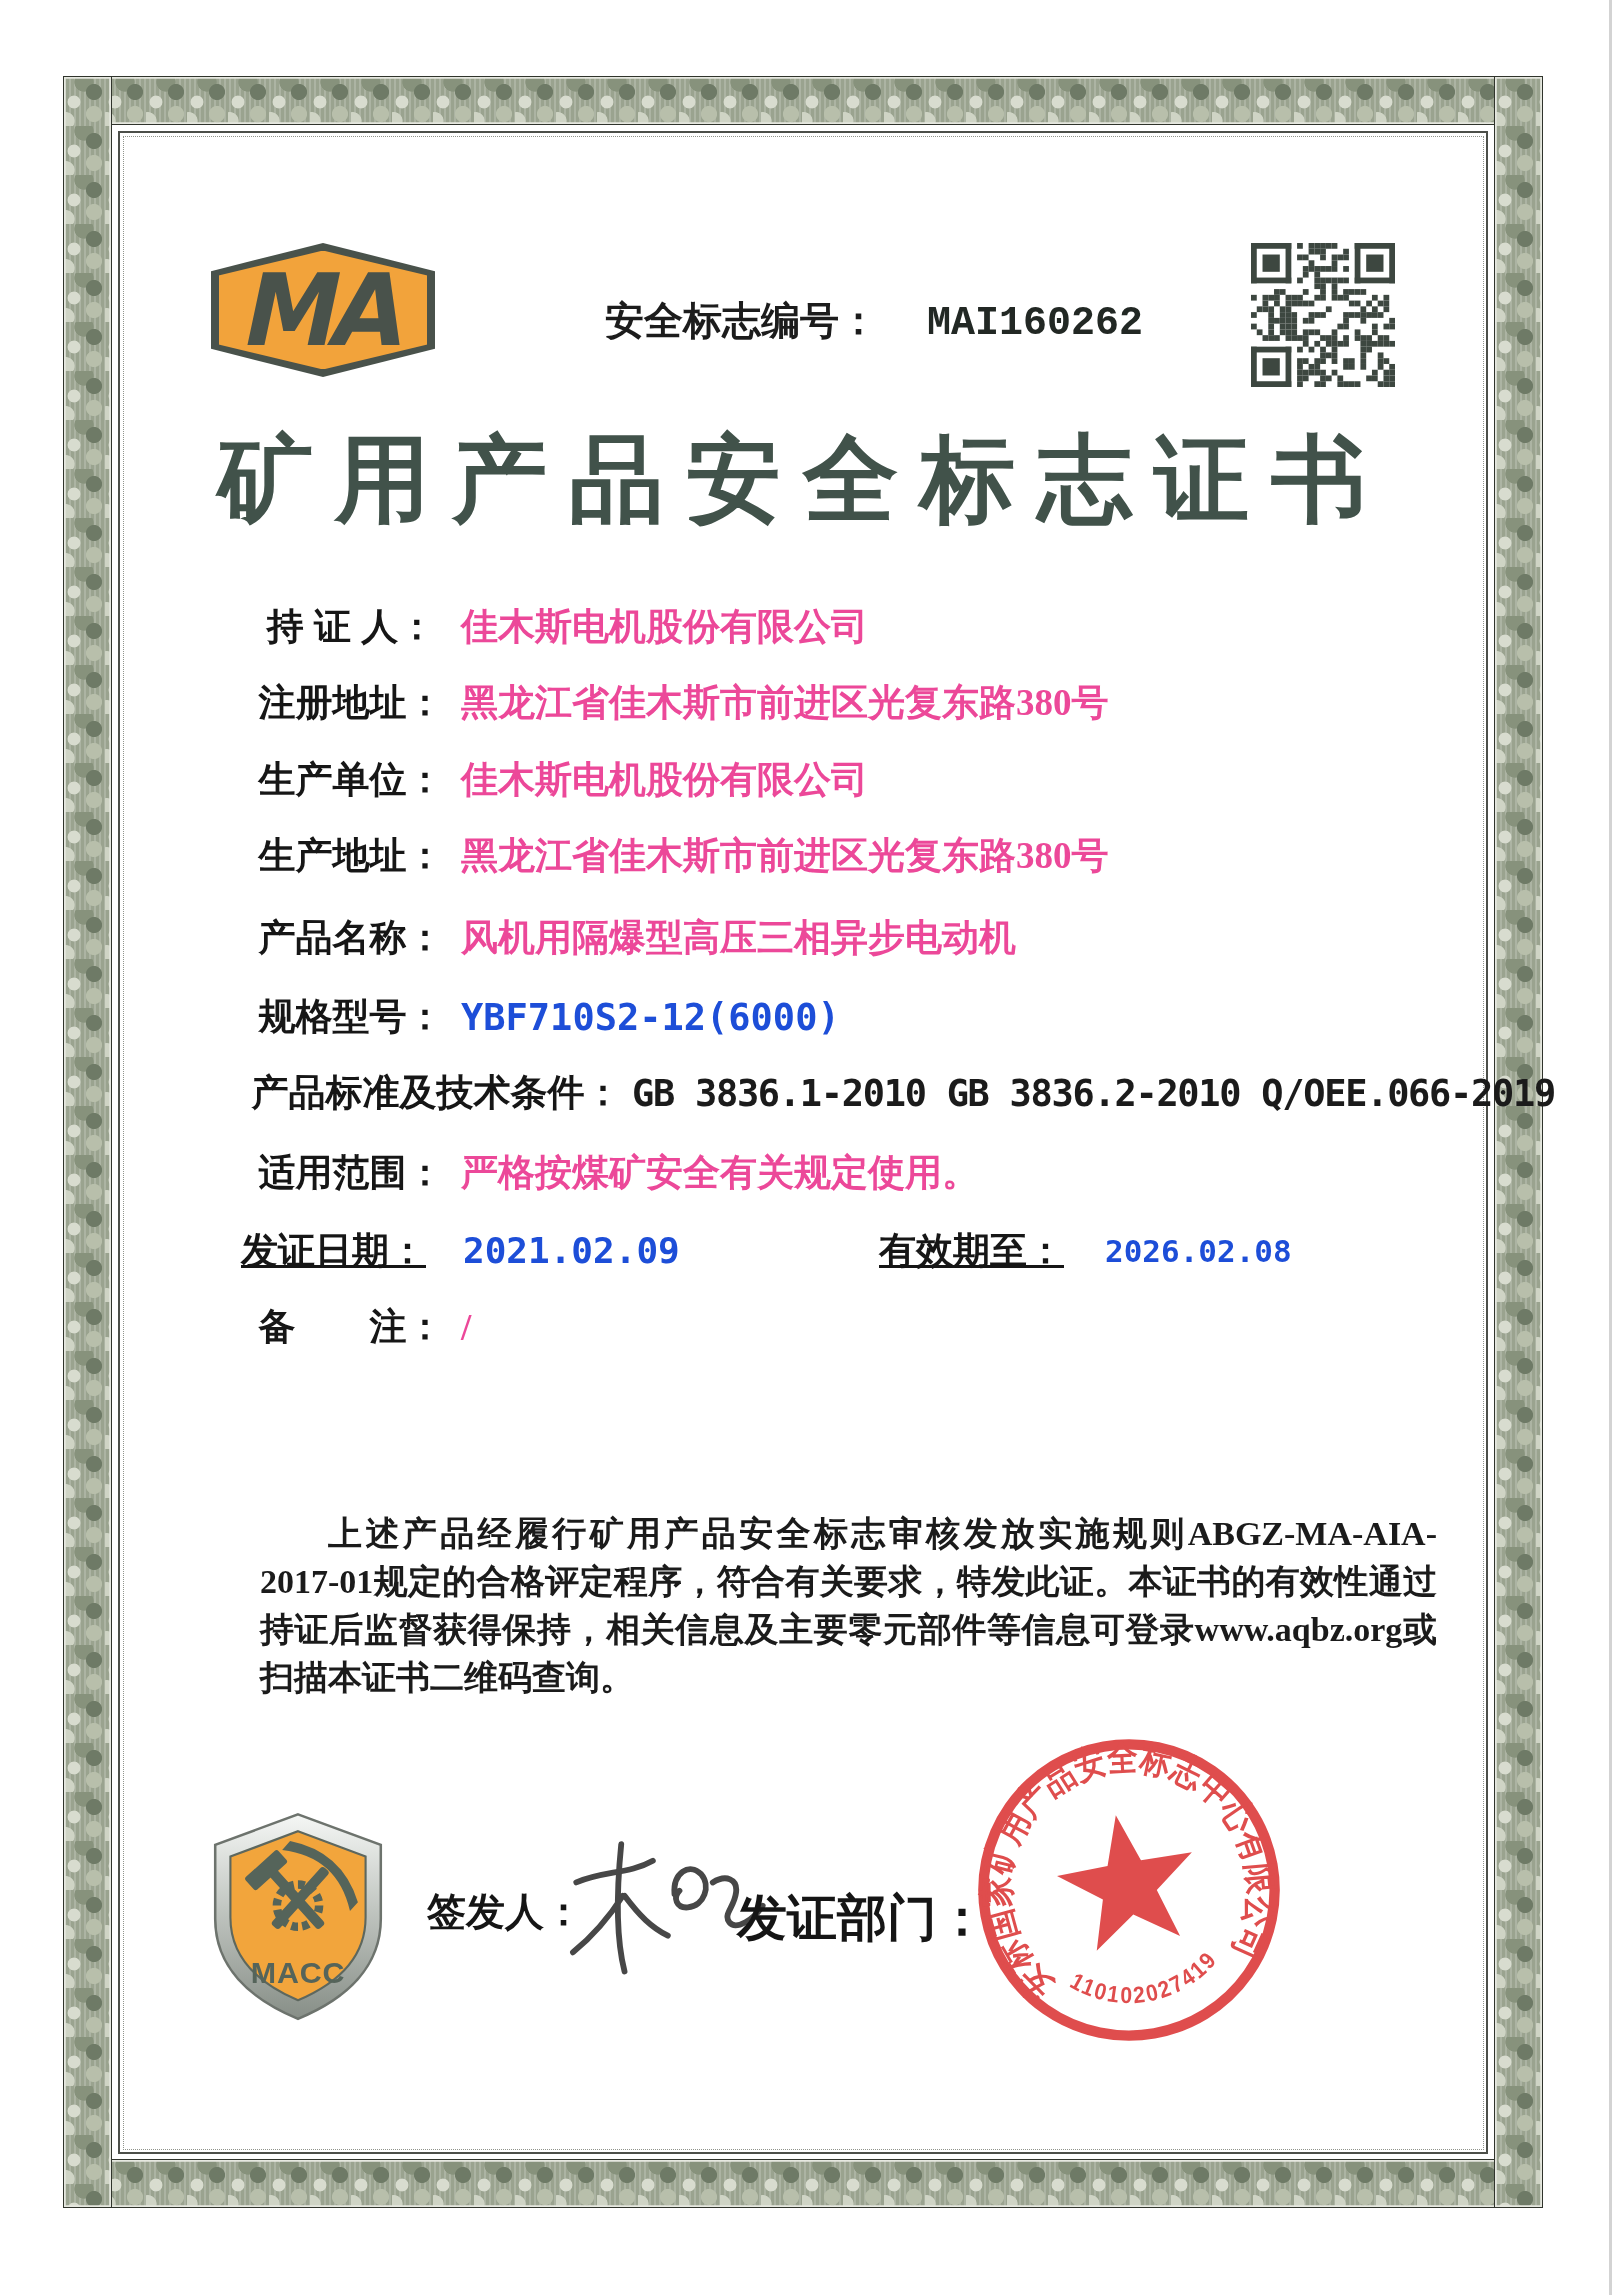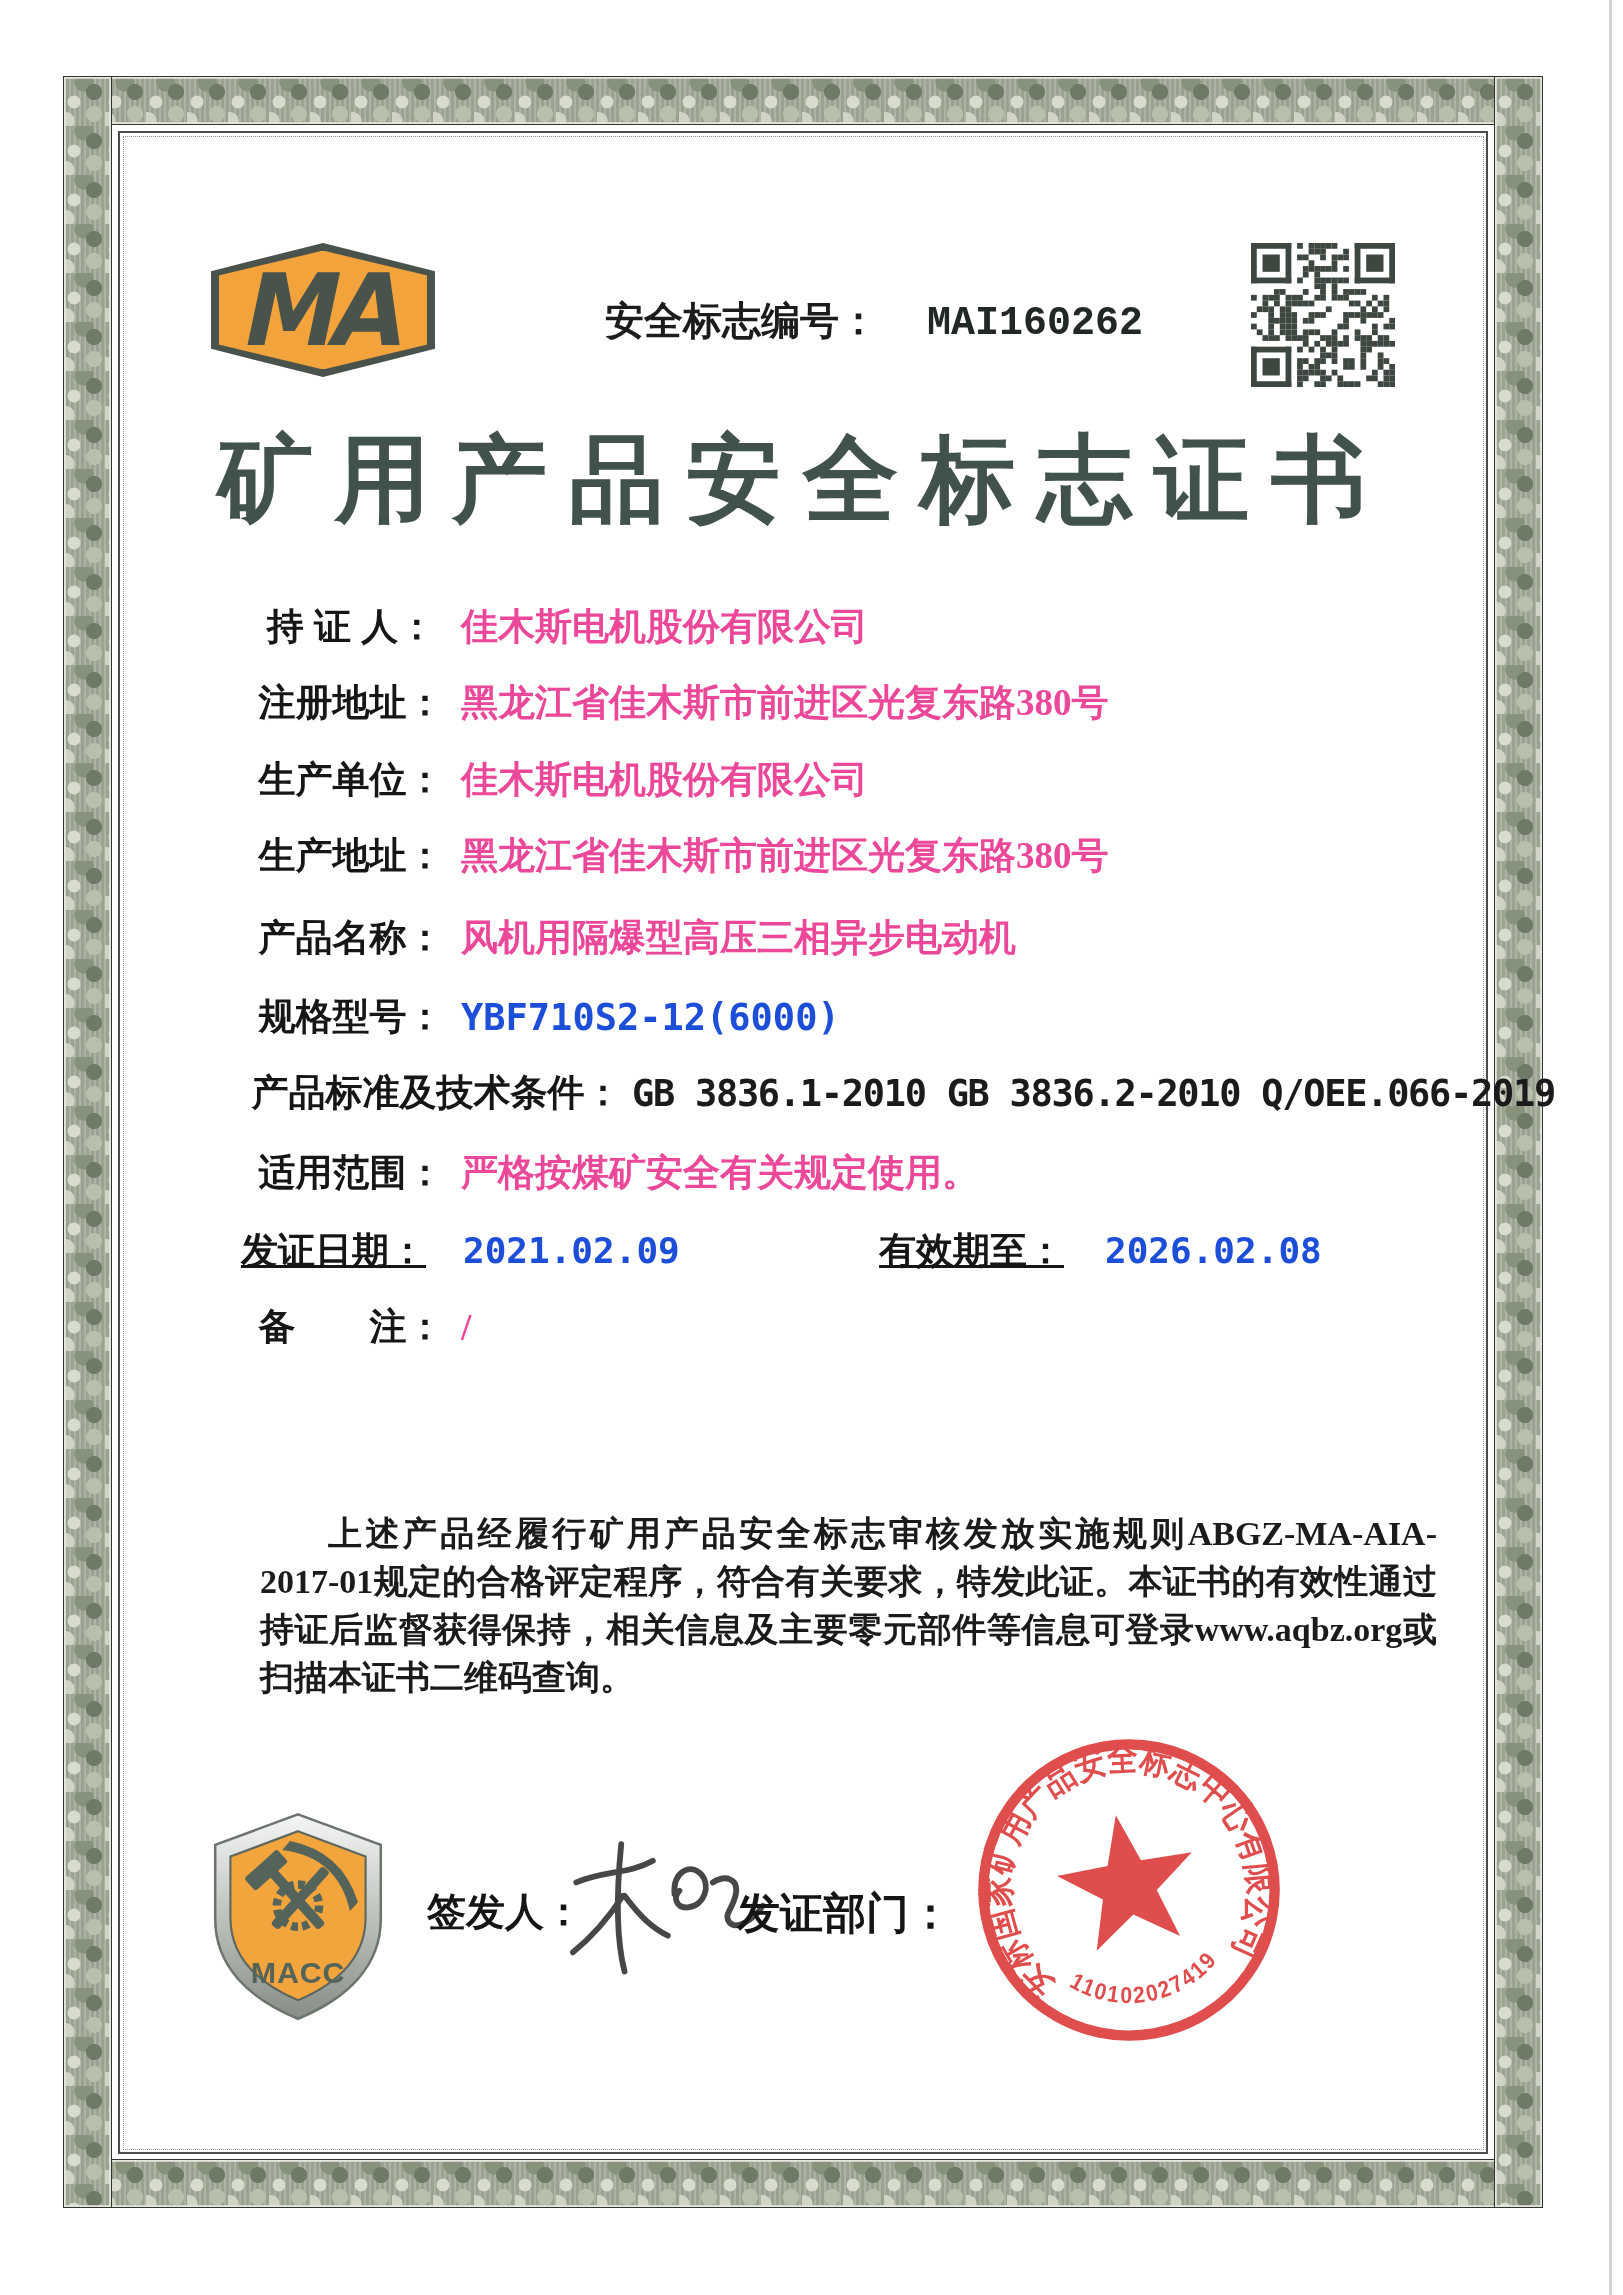--- a/index.html
+++ b/index.html
@@ -68,21 +68,21 @@
 
   
   .notice{
     position:absolute;left:260px;top:1510px;width:1177px;
     font-family:"Liberation Serif",serif;font-weight:bold;font-size:34px;line-height:48px;
     text-align:justify;text-indent:68px;color:#1b1b1b;}
 
   
   .macc{position:absolute;left:200px;top:1809px;width:196px;height:216px;}
   .signer-label{position:absolute;left:427px;top:1885px;font-size:39px;font-weight:bold;white-space:nowrap;}
-  .issuer-label{position:absolute;left:737px;top:1885px;font-size:43px;font-weight:bold;white-space:nowrap;}
+  .issuer-label{position:absolute;left:737px;top:1885px;font-size:50px;font-weight:bold;white-space:nowrap;}
   .signature{position:absolute;left:548px;top:1833px;width:233px;height:148px;}
   .stamp{position:absolute;left:969px;top:1730px;width:320px;height:320px;opacity:.9;}
 </style>
 </head>
 <body>
 
 <div id="page">
 
   <div class="strip strip-top"></div>
   <div class="strip strip-bottom"></div>
@@ -365,21 +365,21 @@
     <span class="val mono-sm">GB 3836.1-2010  GB 3836.2-2010  Q/OEE.066-2019</span>
   </div>
   <div class="row" style="top:1147px">
     <span class="lab">适用范围：</span>
     <span class="val serif">严格按煤矿安全有关规定使用。</span>
   </div>
   <div class="row row-abs" style="top:1225px">
     <span class="lab" style="left:0">发证日期：</span>
     <span class="val mono" style="left:222px;font-size:36px">2021.02.09</span>
     <span class="lab" style="left:638px">有效期至：</span>
-    <span class="val mono" style="left:864px;font-size:36px">2026.02.08</span>
+    <span class="val mono" style="left:864px;font-size:31px">2026.02.08</span>
   </div>
   <div class="row" style="top:1301px">
     <span class="lab">备　　注：</span>
     <span class="val serif">/</span>
   </div>
 
   <div class="notice">上述产品经履行矿用产品安全标志审核发放实施规则ABGZ-MA-AIA-2017-01规定的合格评定程序，符合有关要求，特发此证。本证书的有效性通过持证后监督获得保持，相关信息及主要零元部件等信息可登录www.aqbz.org或扫描本证书二维码查询。</div>
 
   <div class="macc">
     <svg viewBox="0 0 232 255" width="196" height="216">

